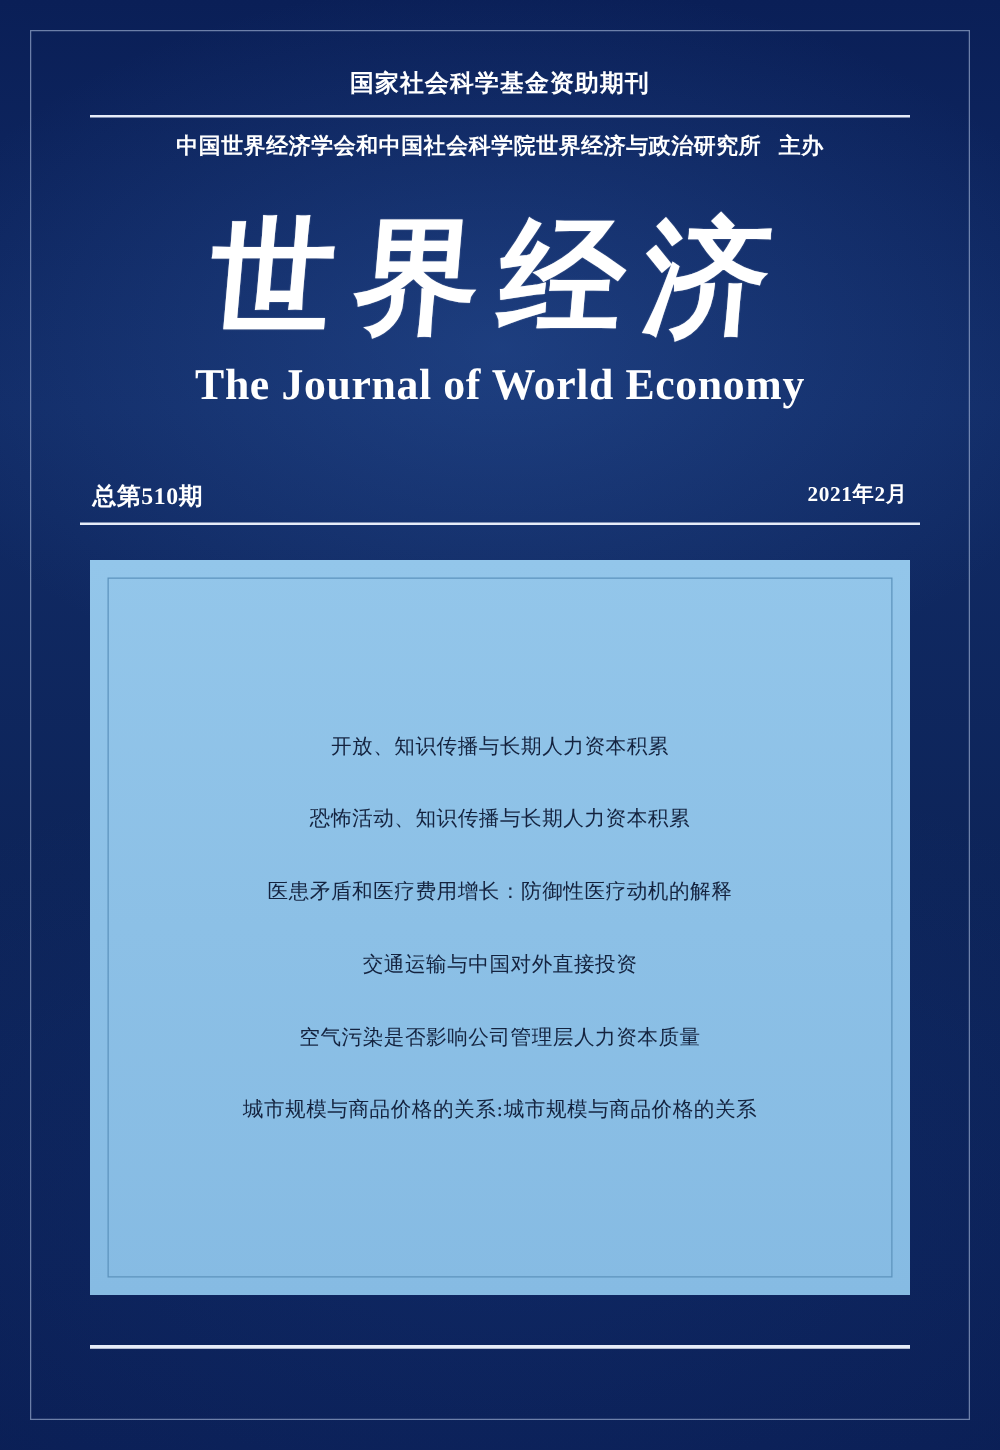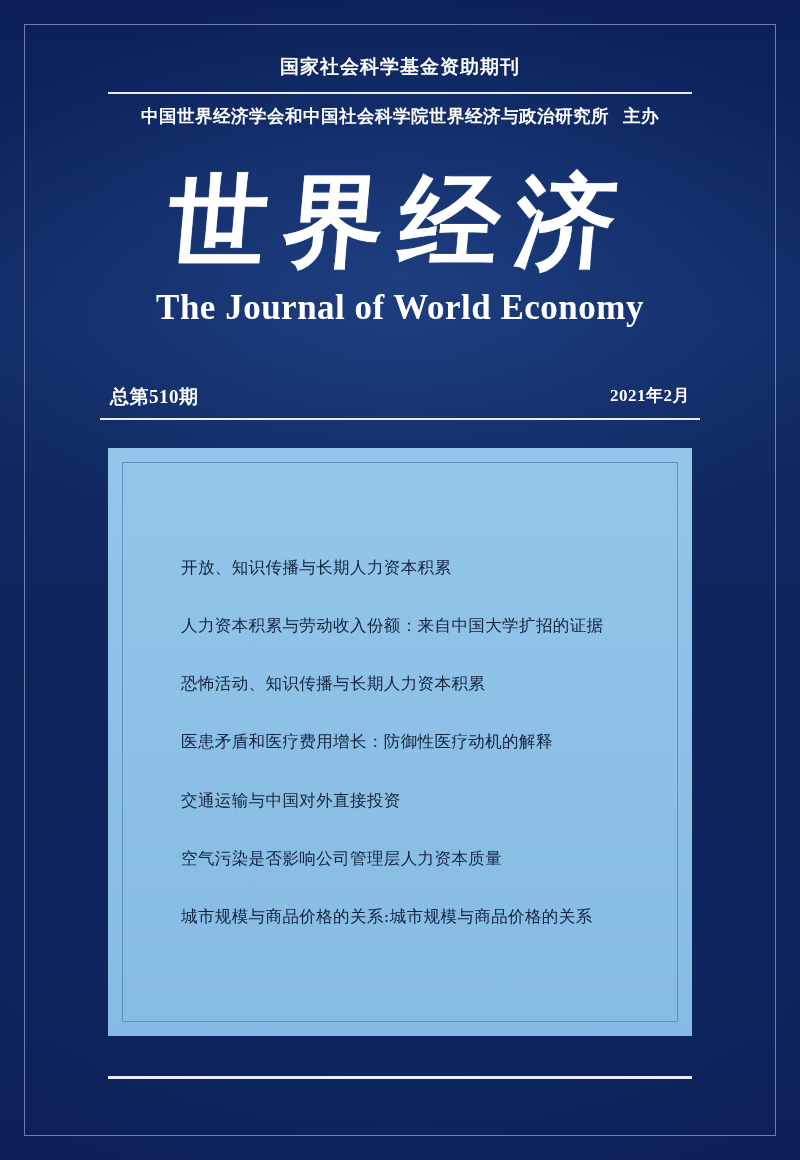--- a/index.html
+++ b/index.html
@@ -39,21 +39,21 @@
     width: 752px;
     height: 1112px;
     border: 1px solid rgba(190,205,235,0.55);
     box-sizing: border-box;
     pointer-events: none;
   }
 
   .content {
     position: relative;
     z-index: 3;
-    padding: 0 100px;
+    padding: 0 64px;
   }
 
   .top-line-1 {
     text-align: center;
     color: #ffffff;
     font-family: "Liberation Serif", serif;
     font-weight: bold;
     font-size: 19px;
     letter-spacing: 1px;
     padding-top: 54px;
@@ -139,20 +139,21 @@
     padding: 10px 58px;
   }
   .toc-item {
     color: #14233f;
     font-family: "DejaVu Serif", serif;
     font-size: 16.5px;
     line-height: 1.4;
     margin: 17.5px 0;
     letter-spacing: 0.4px;
     white-space: nowrap;
+    text-align: center;
   }
 
   .bottom-rule {
     margin: 40px 8px 0 8px;
     height: 3px;
     background: #e6ecf8;
   }
 </style>
 </head>
 <body>
@@ -176,21 +177,20 @@
     <div class="masthead-en">The Journal of World Economy</div>
 
     <div class="issue-row">
       <span class="issue-no">总第510期</span>
       <span class="issue-date">2021年2月</span>
     </div>
 
     <div class="toc-panel">
       <div class="toc-inner">
         <div class="toc-item">开放、知识传播与长期人力资本积累</div>
-        <div class="toc-item">人力资本积累与劳动收入份额：来自中国大学扩招的证据</div>
         <div class="toc-item">恐怖活动、知识传播与长期人力资本积累</div>
         <div class="toc-item">医患矛盾和医疗费用增长：防御性医疗动机的解释</div>
         <div class="toc-item">交通运输与中国对外直接投资</div>
         <div class="toc-item">空气污染是否影响公司管理层人力资本质量</div>
         <div class="toc-item">城市规模与商品价格的关系:城市规模与商品价格的关系</div>
       </div>
     </div>
 
     <div class="bottom-rule"></div>
 

